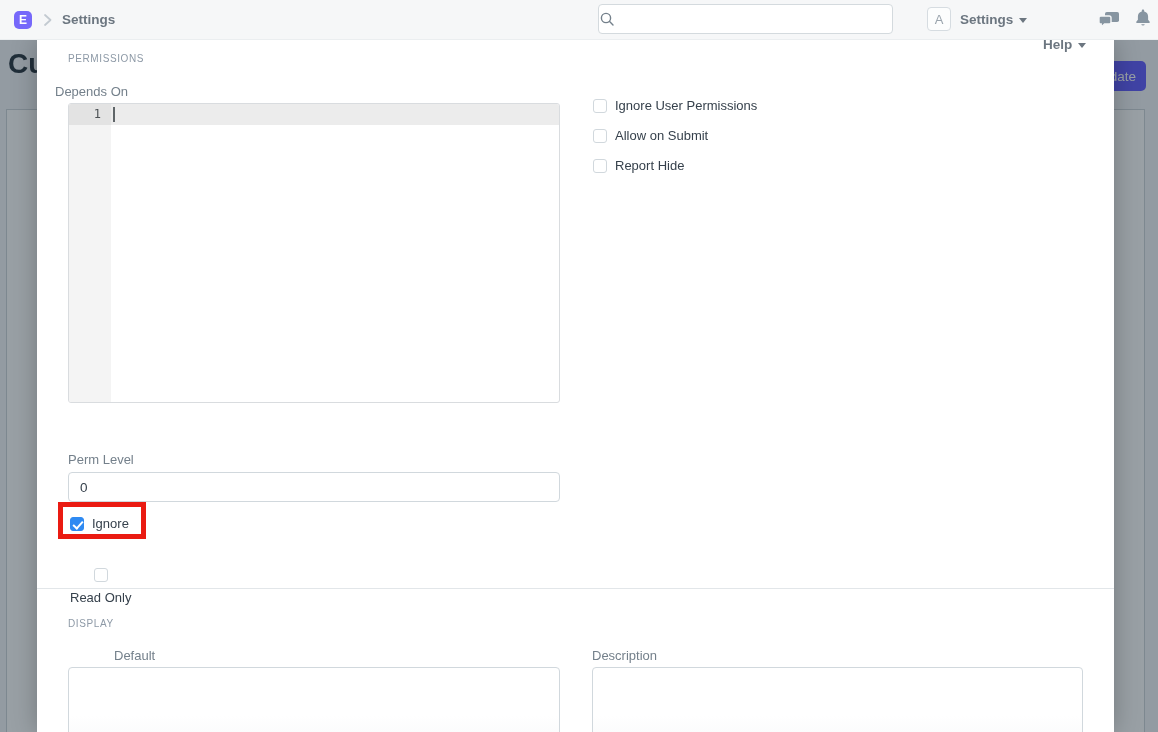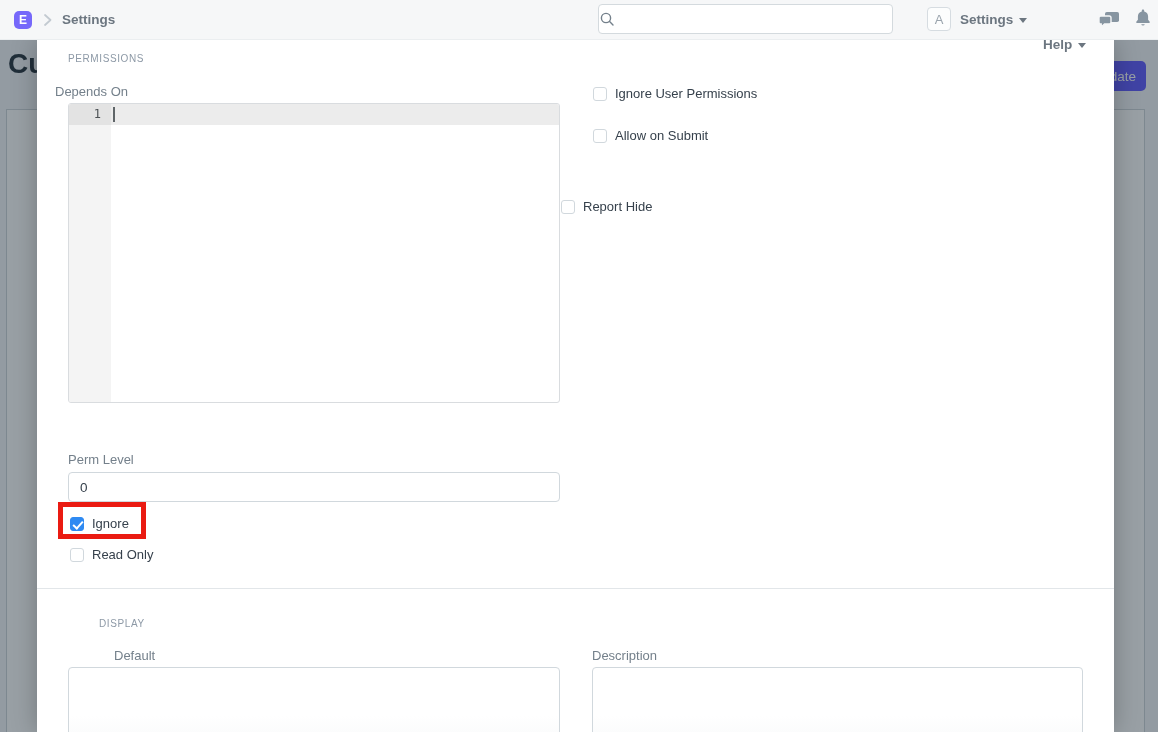--- a/index.html
+++ b/index.html
@@ -50,27 +50,27 @@
   .perm-input { position:absolute; left:31px; top:432px; width:492px; height:30px; border:1px solid #d1d8dd; border-radius:4px; background:#fff; font-family:"Liberation Sans",sans-serif; font-size:13.5px; color:#36414c; padding:0 11px; outline:none; }
 
   .annotation-box { position:absolute; left:21px; top:462px; width:88px; height:37px; border:5px solid #ea1b12; pointer-events:none; z-index:3; }
 
   .cb-row { position:absolute; display:flex; align-items:center; gap:8px; cursor:pointer; }
   .cb { width:14px; height:14px; border:1px solid #d1d8dd; border-radius:3px; background:#fff; flex:0 0 auto; }
   .cb.checked { background:#2f8af2; border-color:#2f8af2; position:relative; }
   .cb.checked::after { content:""; position:absolute; left:4px; top:1px; width:4px; height:8px; border:solid #fff; border-width:0 2px 2px 0; transform:rotate(42deg); }
   .cb-label { font-size:13px; color:#36414c; }
   .row-hidden   { left:33px; top:476px; }
-  .row-readonly { left:33px; top:507px; }
-  .row-r1 { left:556px; top:46px; }
+  .row-readonly { left:33px; top:528px;flex-direction:column; }
+  .row-r1 { left:556px; top:58px; }
   .row-r2 { left:556px; top:88px; }
-  .row-r3 { left:524px; top:118px;margin-top:41px; }
+  .row-r3 { left:556px; top:118px; }
 
   .divider { position:absolute; left:0; top:548px; width:100%; height:1px; background:#e2e6e9; }
-  .display-title { left:31px; top:578px;margin-left:31px; }
+  .display-title { left:31px; top:578px; }
   .default-label { left:31px; top:608px;margin-left:46px; }
   .description-label { left:555px; top:608px; }
   .big-textarea { position:absolute; top:627px; height:108px; border:1px solid #d1d8dd; border-radius:4px; background:linear-gradient(180deg,#ffffff 45%,#f2f4f6 100%); resize:none; outline:none; font-family:"Liberation Sans",sans-serif; font-size:13px; color:#36414c; padding:8px 10px; }
   .ta-default { left:31px; width:492px; }
   .ta-description { left:555px; width:491px; }
 </style>
 </head>
 <body>
 
 <div class="screen">

